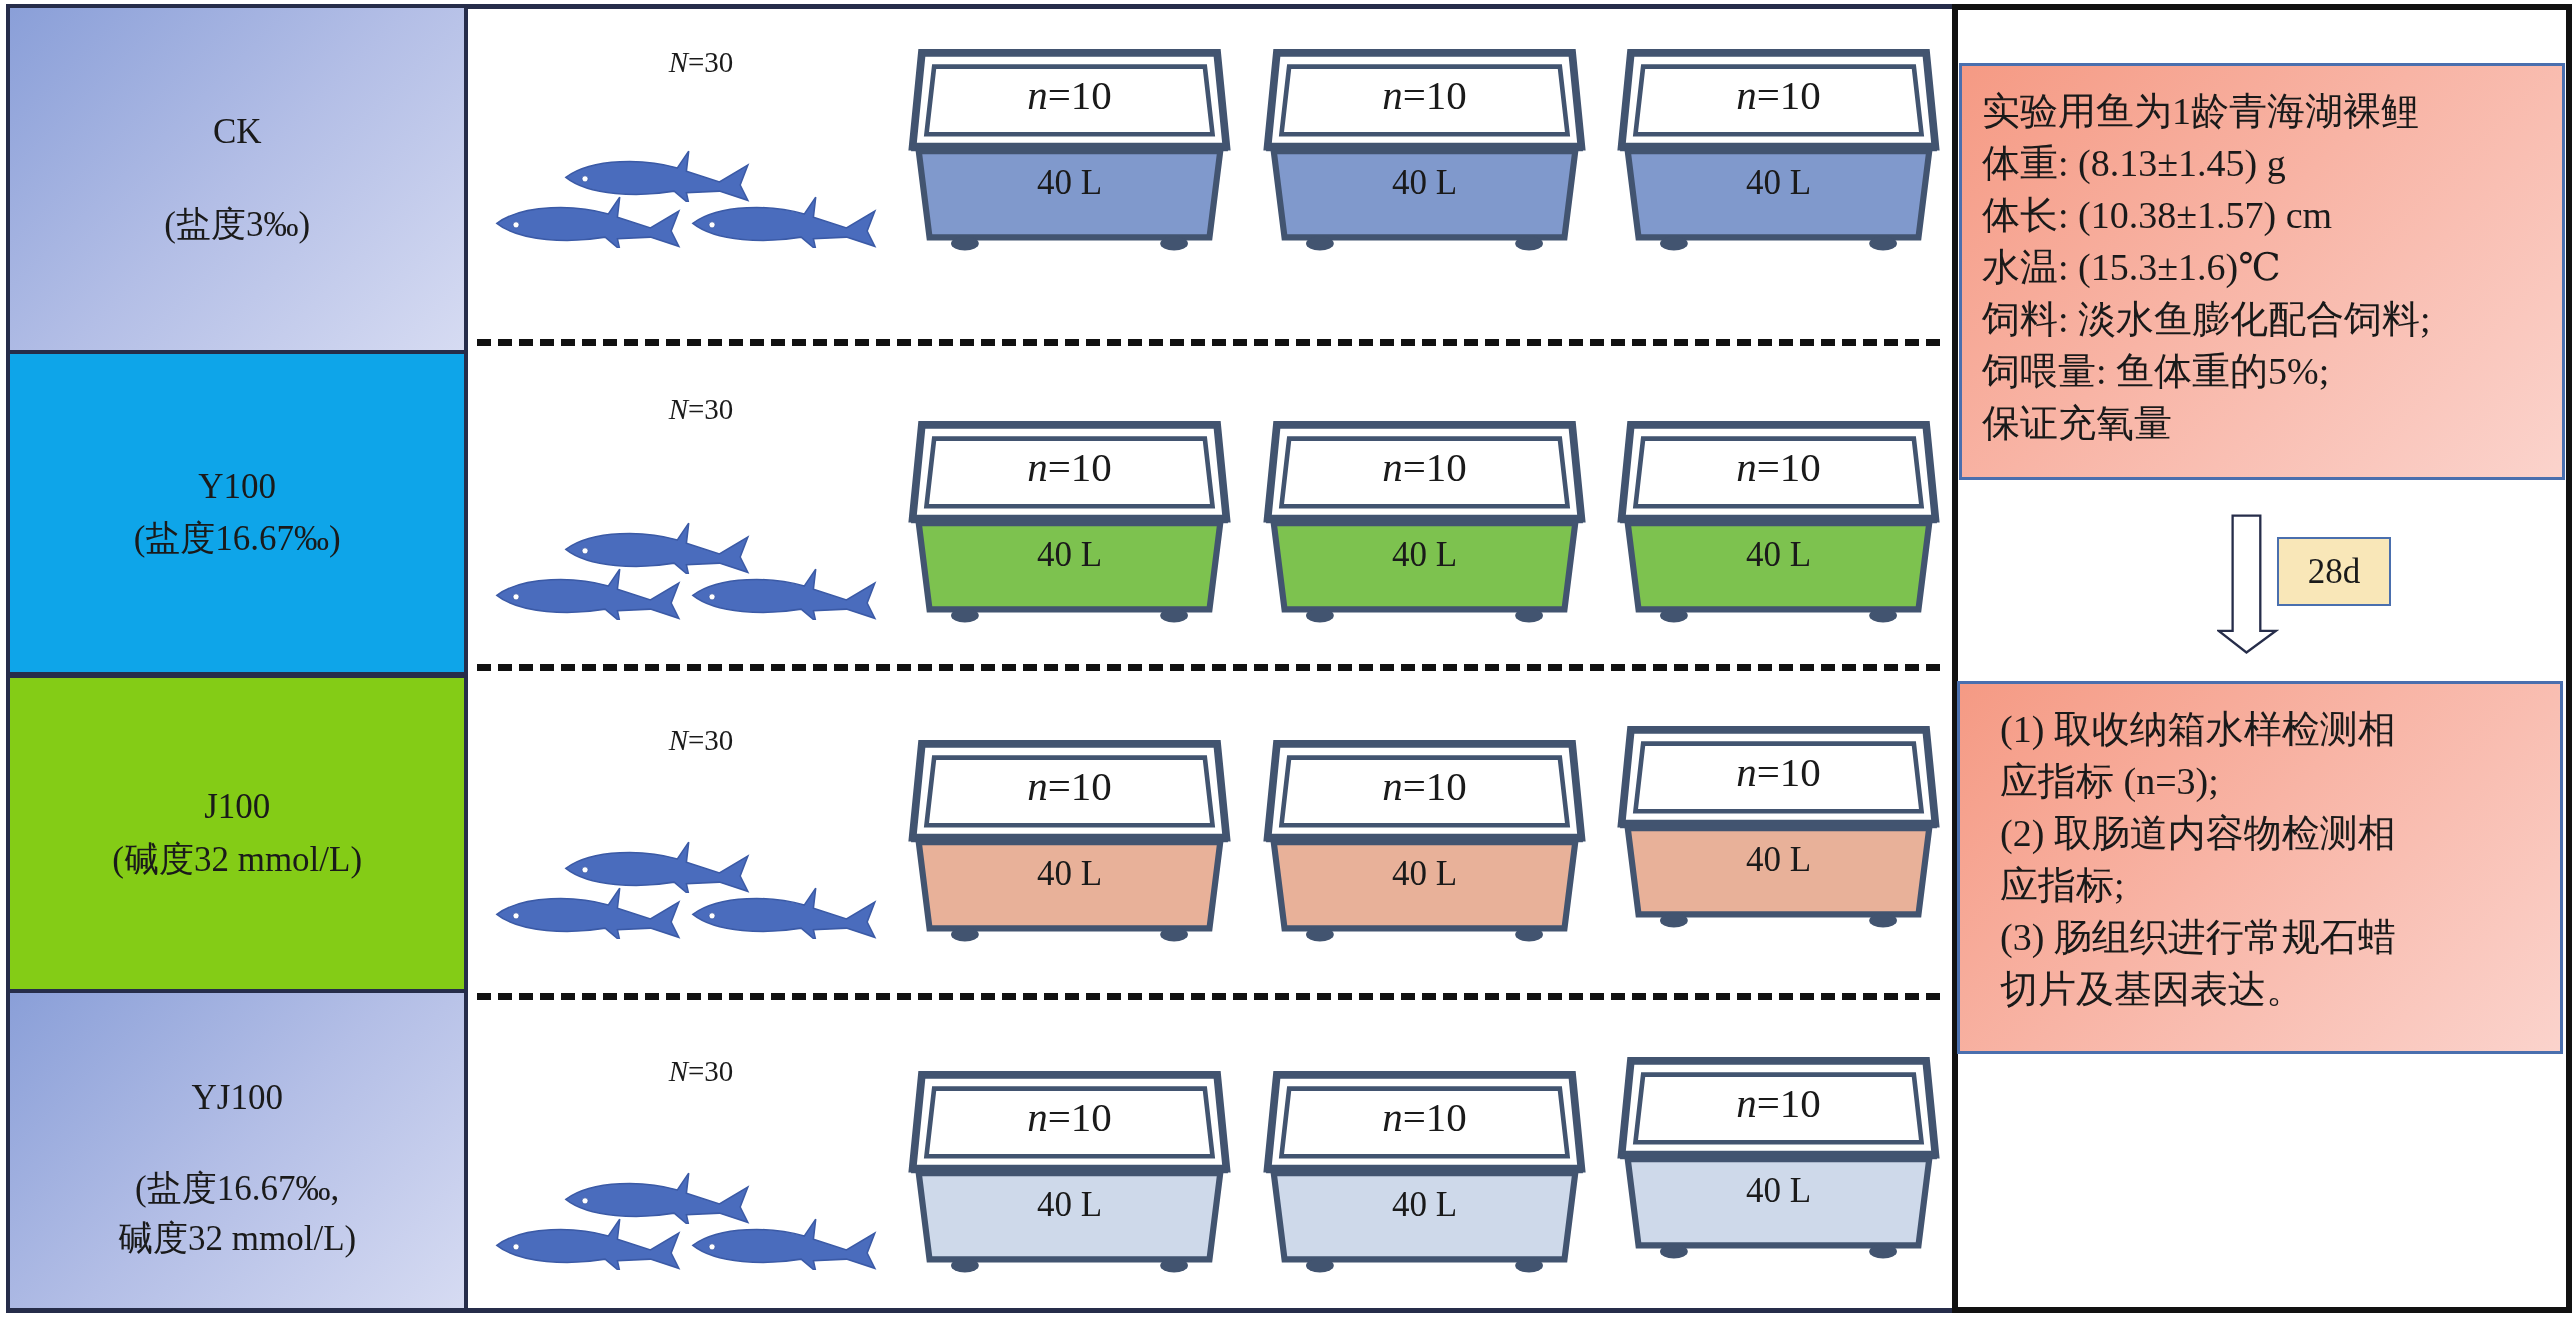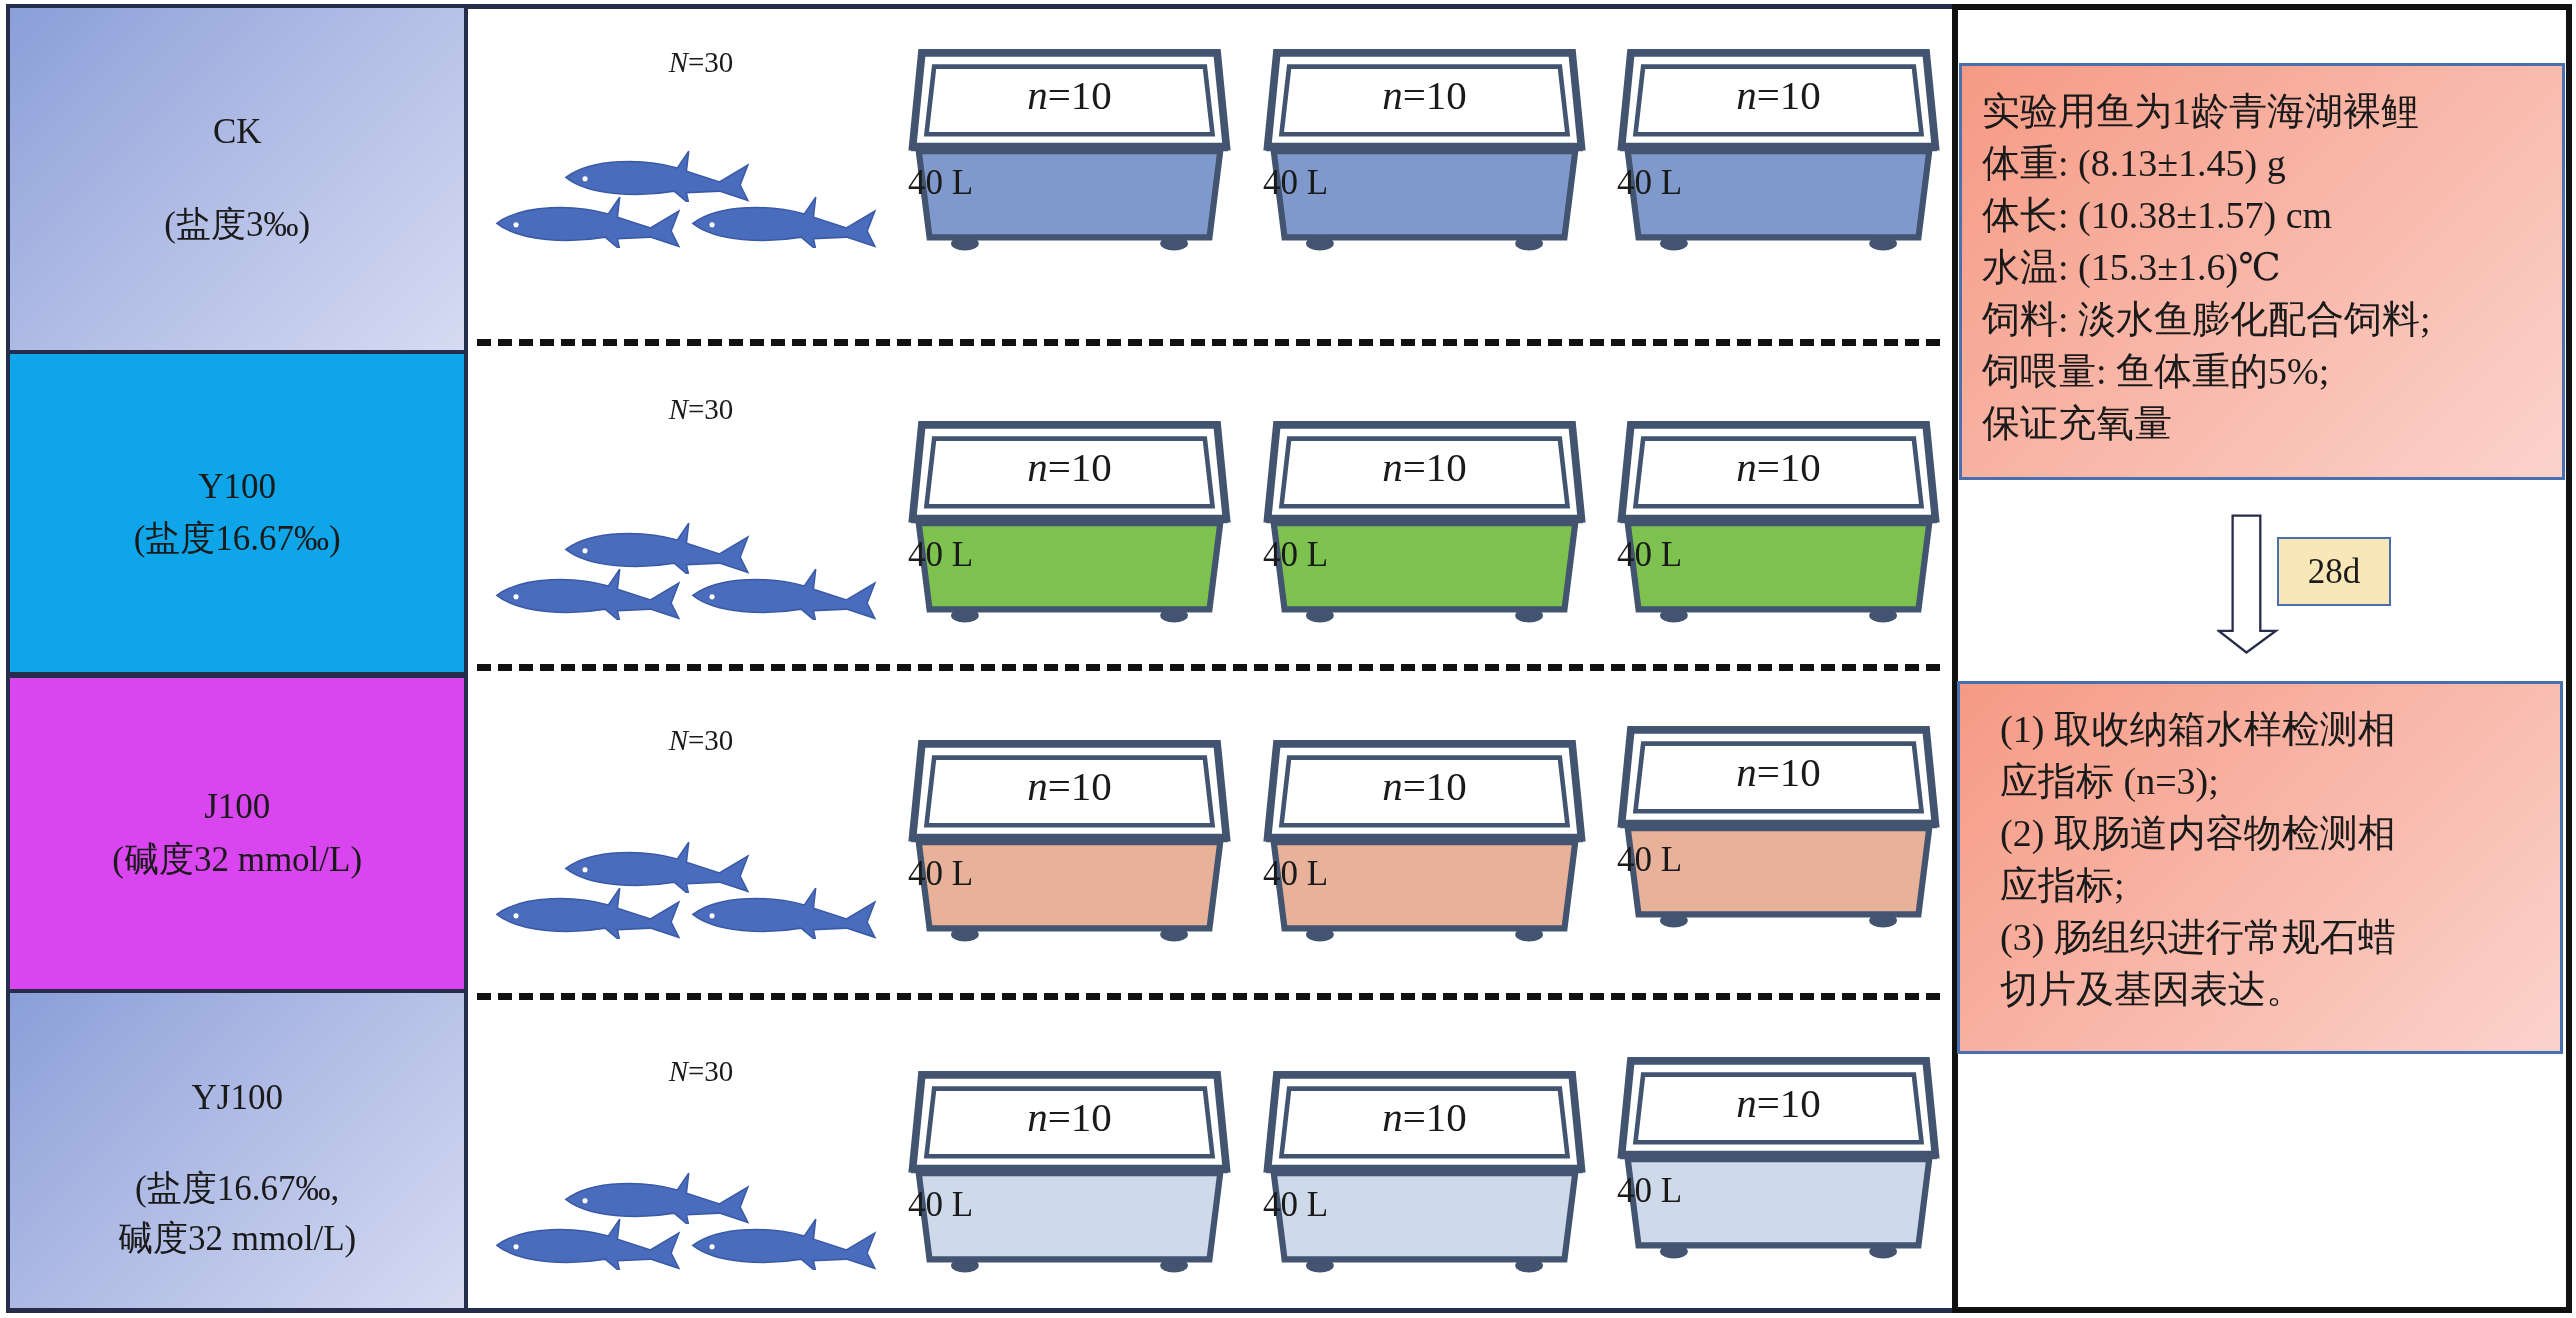--- a/index.html
+++ b/index.html
@@ -6,42 +6,42 @@
   body { width:2576px; height:1319px; position:relative; overflow:hidden;
          font-family:"Liberation Serif","DejaVu Serif",serif; color:#1a1a1a; }
   .frame { position:absolute; left:6.2px; top:3.8px; width:2564px; height:1309px;
            border:5.4px solid #262d4a; box-sizing:border-box; }
   .group-box { position:absolute; left:6.2px; width:462px; box-sizing:border-box;
                border:4.6px solid #262d4a; display:flex; flex-direction:column;
                align-items:center; justify-content:center; text-align:center;
                font-size:35px; line-height:1.5; }
   .g-blue { background:linear-gradient(135deg,#8a9fd8 0%,#b3bee6 50%,#d6dbf2 100%);gap:40px; }
   .g-green { background:#0ea5e9; }
-  .g-salmon { background:#d946ef; }
+  .g-salmon { background:#84cc16; }
   .group-box .sub { white-space:pre-line; }
   .middle { position:absolute; left:468px; top:3.8px; width:1484px; height:1309px; }
   .dash { position:absolute; left:477px; width:1463px; height:0;
           border-top:7px dashed #111; }
   .right-panel { position:absolute; left:1952px; top:3.8px; width:620px; height:1309px;
                  border-left:6.2px solid #111; border-right:6.2px solid #111; border-bottom:6.2px solid #111;
                  border-top:6.2px solid #111; box-sizing:border-box; background:#fff; }
   .info-box { position:absolute; box-sizing:border-box; border:3.8px solid #4a6fae;
               background:linear-gradient(135deg,#f59a84 0%,#f8b4a5 45%,#fbd3cc 100%);
               font-size:38px; line-height:52px; padding:18.5px 20px; }
   .info-box .line { white-space:nowrap; display:block; }
   .days-box { position:absolute; left:2277px; top:537px; width:114px; height:69px;
               background:#f9e7b8; border:2.3px solid #4a6fae; box-sizing:border-box;
               font-size:35px; display:flex; align-items:center; justify-content:center; }
   .arrow { position:absolute; left:2217px; top:514px; width:62px; height:140px; }
   .n-label { position:absolute; font-size:29px; text-align:center; width:154px; }
   .n-label i, .tank-n i { font-style:italic; }
   .tank { position:absolute; width:323px; height:208px; }
   .tank svg { position:absolute; left:0; top:0; width:323px; height:208px; }
   .tank-n { position:absolute; left:0; width:323px; top:23px; text-align:center; font-size:41px; }
-  .tank-v { position:absolute; left:0; width:323px; top:115px; font-size:35px; }
+  .tank-v { position:absolute; left:0; width:323px; top:115px; text-align:center; font-size:35px; }
   .fish { position:absolute; width:192px; height:54px; }
 </style>
 </head>
 <body>
 
 <div class="frame"></div>
 
 <div class="group-box g-blue" style="top:3.8px;height:350px;">
   <div>CK</div>
   <div class="sub">(盐度3‰)</div>

